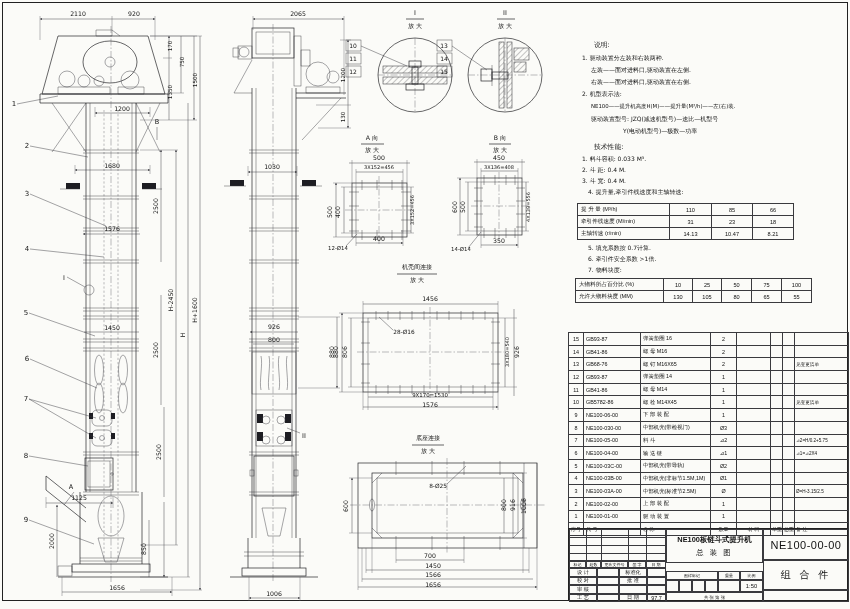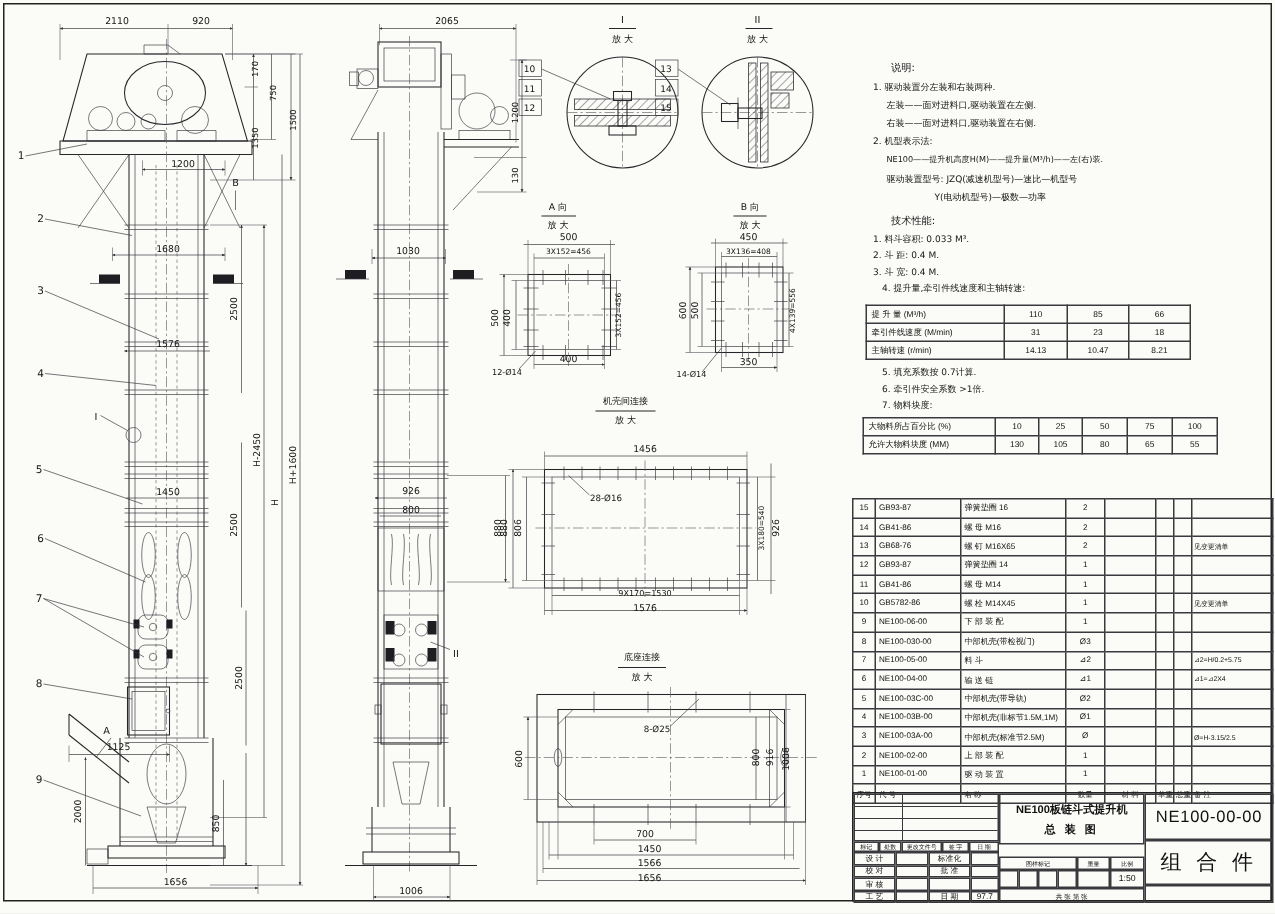--- a/index.html
+++ b/index.html
@@ -617,30 +617,30 @@
     <div class="c" style="left:28px;top:56px;width:22px;height:8.5px;"></div>
     <div class="c" style="left:50px;top:56px;width:28px;height:8.5px;"></div>
     <div class="c" style="left:78px;top:56px;width:19px;height:8.5px;"></div>
     <div class="c" style="left:0;top:64.5px;width:28px;height:8.5px;">工 艺</div>
     <div class="c" style="left:28px;top:64.5px;width:22px;height:8.5px;"></div>
     <div class="c" style="left:50px;top:64.5px;width:28px;height:8.5px;">日 期</div>
     <div class="c" style="left:78px;top:64.5px;width:19px;height:8.5px;font-size:5.5px;">97.7</div>
 
     <div class="c" style="left:97px;top:0;width:97px;height:34px;flex-direction:column;justify-content:center;gap:3px;">
       <div style="font-size:7.4px;font-weight:bold;">NE100板链斗式提升机</div>
-      <div style="font-size:7.4px;font-weight:bold;letter-spacing:2px;">总  装  图</div>
+      <div style="font-size:7.4px;font-weight:normal;letter-spacing:2px;">总  装  图</div>
     </div>
     <div class="c" style="left:97px;top:42px;width:52px;height:9px;font-size:4px;">图样标记</div>
     <div class="c" style="left:149px;top:42px;width:22px;height:9px;font-size:4px;">重量</div>
     <div class="c" style="left:171px;top:42px;width:23px;height:9px;font-size:4px;">比例</div>
     <div class="c" style="left:97px;top:51px;width:13px;height:12px;"></div>
     <div class="c" style="left:110px;top:51px;width:13px;height:12px;"></div>
     <div class="c" style="left:123px;top:51px;width:13px;height:12px;"></div>
     <div class="c" style="left:136px;top:51px;width:13px;height:12px;"></div>
     <div class="c" style="left:149px;top:51px;width:22px;height:12px;"></div>
     <div class="c" style="left:171px;top:51px;width:23px;height:12px;font-size:5.8px;">1:50</div>
     <div class="c" style="left:97px;top:63px;width:97px;height:10px;font-size:4.4px;">共  张  第  张</div>
 
     <div class="c" style="left:194px;top:0;width:86px;height:31px;font-size:11px;letter-spacing:0.5px;">NE100-00-00</div>
-    <div class="c" style="left:194px;top:31px;width:86px;height:30px;font-size:14px;letter-spacing:3px;">组  合  件</div>
+    <div class="c" style="left:194px;top:31px;width:86px;height:30px;font-size:10px;letter-spacing:3px;">组  合  件</div>
     <div class="c" style="left:194px;top:61px;width:86px;height:12px;"></div>
   </div>
 </div>
 
 </body></html>

